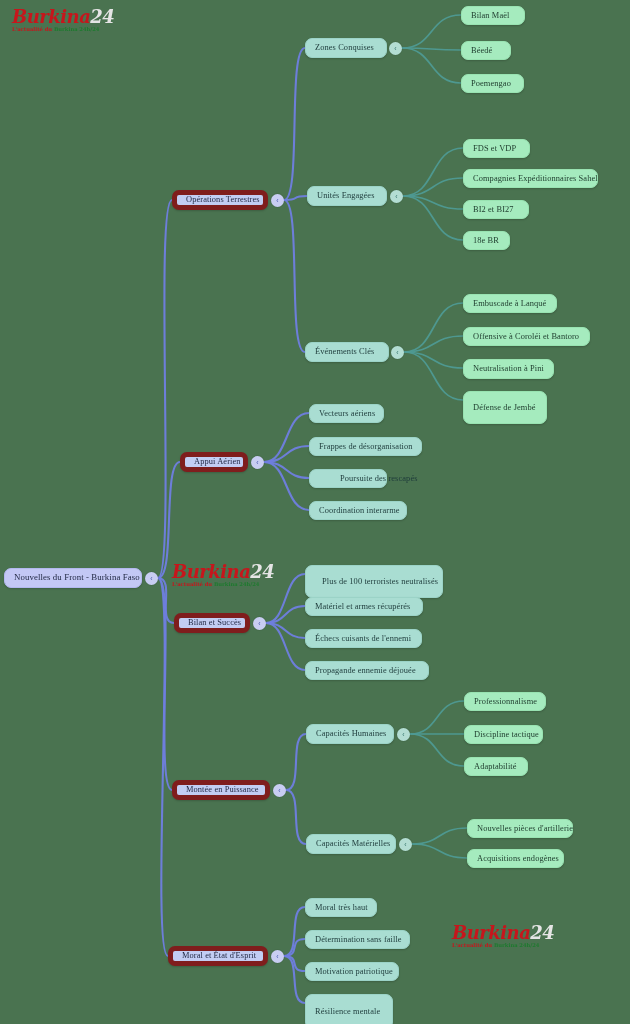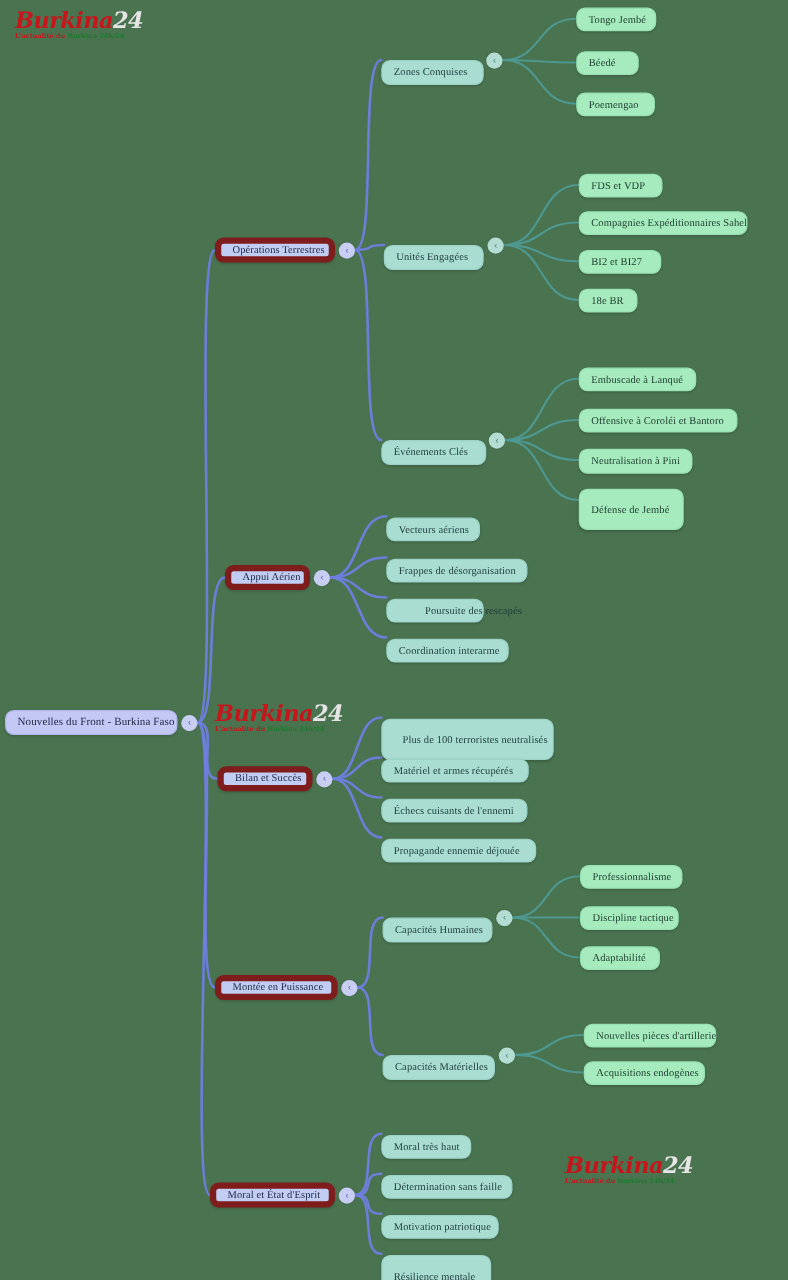--- a/index.html
+++ b/index.html
@@ -34,21 +34,20 @@
   }
   .lvl-1{
     background:#c2cdf3;
     color:#1e2540;
     border:5px solid #7f1d1d;
   }
   .lvl-2{
     background:#a9ddd2;
     color:#1d3a3a;
     border:1px solid #9bd3c7;
-    margin-top:10px;
   }
   .lvl-3{
     background:#a5ebbe;
     color:#1d3a2c;
     border:1px solid #98e3b1;
   }
 
   .toggle{
     position:absolute;
     width:13px;height:13px;
@@ -137,21 +136,21 @@
       <div class="node lvl-root" style="left: 4px; top: 568px; width: 138px; height: 20px;">
         <span>Nouvelles du Front - Burkina Faso</span>
       </div>
       <div class="node lvl-1" style="left: 172px; top: 190px; width: 96px; height: 20px;">
         <span>Opérations Terrestres</span>
       </div>
       <div class="node lvl-2" style="left: 305px; top: 38px; width: 82px; height: 20px;">
         <span>Zones Conquises</span>
       </div>
       <div class="node lvl-3" style="left: 461px; top: 6px; width: 64px; height: 19px;">
-        <span>Tongo Jembé</span>
+        <span>Bilan Maël</span>
       </div>
       <div class="node lvl-3" style="left: 461px; top: 41px; width: 50px; height: 19px;">
         <span>Béedé</span>
       </div>
       <div class="node lvl-3" style="left: 461px; top: 74px; width: 63px; height: 19px;">
         <span>Poemengao</span>
       </div>
       <div class="node lvl-2" style="left: 307px; top: 186px; width: 80px; height: 20px;">
         <span>Unités Engagées</span>
       </div>

